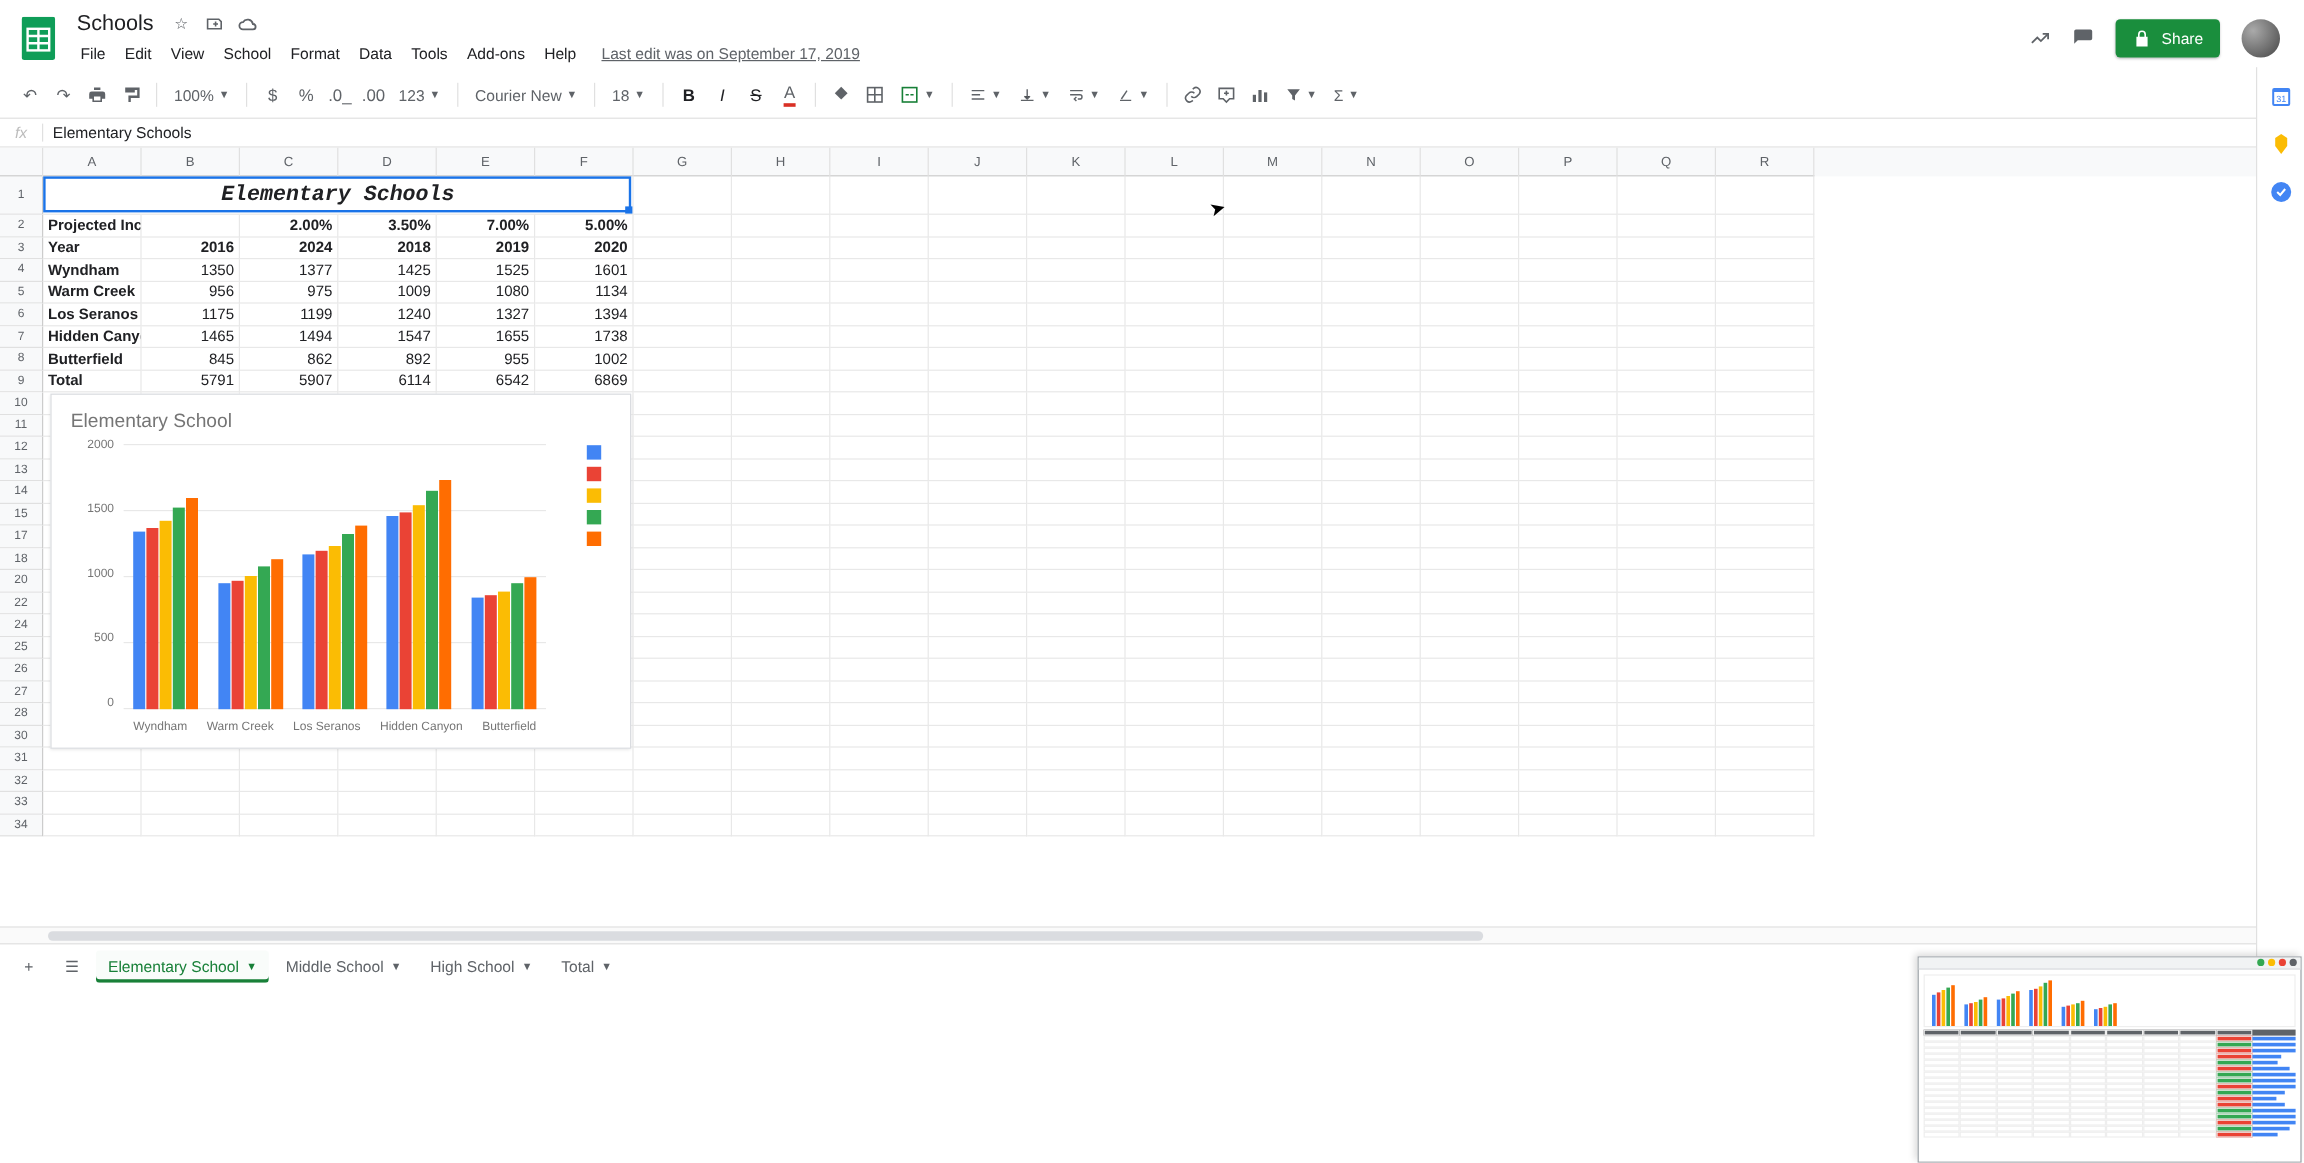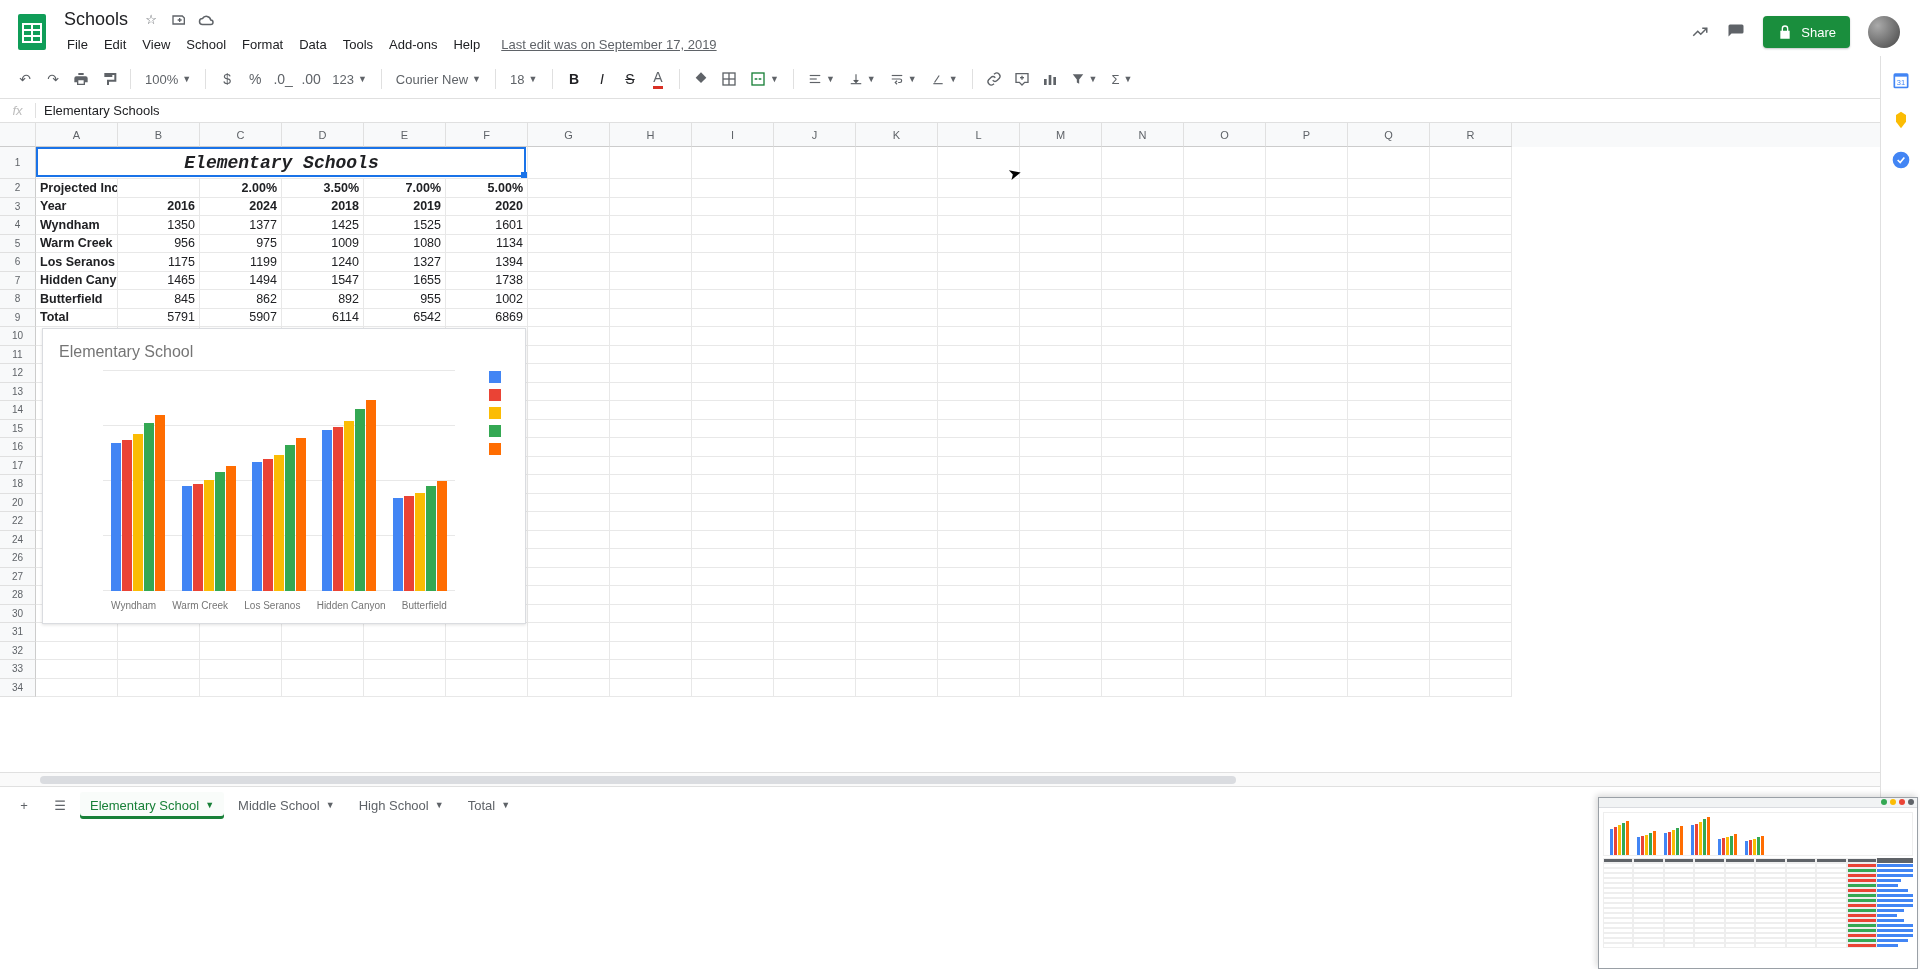--- a/index.html
+++ b/index.html
@@ -627,41 +627,20 @@
         <div class="cell" style="width: 82px;"></div>
         <div class="cell" style="width: 82px;"></div>
         <div class="cell" style="width: 82px;"></div>
         <div class="cell" style="width: 82px;"></div>
         <div class="cell" style="width: 82px;"></div>
         <div class="cell" style="width: 82px;"></div>
         <div class="cell" style="width: 82px;"></div>
         <div class="cell" style="width: 82px;"></div>
       </div>
       <div class="row">
-        <div class="rh">16</div>
-        <div class="cell" style="width: 82px;"></div>
-        <div class="cell" style="width: 82px;"></div>
-        <div class="cell" style="width: 82px;"></div>
-        <div class="cell" style="width: 82px;"></div>
-        <div class="cell" style="width: 82px;"></div>
-        <div class="cell" style="width: 82px;"></div>
-        <div class="cell" style="width: 82px;"></div>
-        <div class="cell" style="width: 82px;"></div>
-        <div class="cell" style="width: 82px;"></div>
-        <div class="cell" style="width: 82px;"></div>
-        <div class="cell" style="width: 82px;"></div>
-        <div class="cell" style="width: 82px;"></div>
-        <div class="cell" style="width: 82px;"></div>
-        <div class="cell" style="width: 82px;"></div>
-        <div class="cell" style="width: 82px;"></div>
-        <div class="cell" style="width: 82px;"></div>
-        <div class="cell" style="width: 82px;"></div>
-        <div class="cell" style="width: 82px;"></div>
-      </div>
-      <div class="row">
         <div class="rh">17</div>
         <div class="cell" style="width: 82px;"></div>
         <div class="cell" style="width: 82px;"></div>
         <div class="cell" style="width: 82px;"></div>
         <div class="cell" style="width: 82px;"></div>
         <div class="cell" style="width: 82px;"></div>
         <div class="cell" style="width: 82px;"></div>
         <div class="cell" style="width: 82px;"></div>
         <div class="cell" style="width: 82px;"></div>
         <div class="cell" style="width: 82px;"></div>
@@ -733,20 +712,41 @@
         <div class="cell" style="width: 82px;"></div>
         <div class="cell" style="width: 82px;"></div>
         <div class="cell" style="width: 82px;"></div>
         <div class="cell" style="width: 82px;"></div>
         <div class="cell" style="width: 82px;"></div>
         <div class="cell" style="width: 82px;"></div>
         <div class="cell" style="width: 82px;"></div>
       </div>
       <div class="row">
         <div class="rh">24</div>
+        <div class="cell" style="width: 82px;"></div>
+        <div class="cell" style="width: 82px;"></div>
+        <div class="cell" style="width: 82px;"></div>
+        <div class="cell" style="width: 82px;"></div>
+        <div class="cell" style="width: 82px;"></div>
+        <div class="cell" style="width: 82px;"></div>
+        <div class="cell" style="width: 82px;"></div>
+        <div class="cell" style="width: 82px;"></div>
+        <div class="cell" style="width: 82px;"></div>
+        <div class="cell" style="width: 82px;"></div>
+        <div class="cell" style="width: 82px;"></div>
+        <div class="cell" style="width: 82px;"></div>
+        <div class="cell" style="width: 82px;"></div>
+        <div class="cell" style="width: 82px;"></div>
+        <div class="cell" style="width: 82px;"></div>
+        <div class="cell" style="width: 82px;"></div>
+        <div class="cell" style="width: 82px;"></div>
+        <div class="cell" style="width: 82px;"></div>
+      </div>
+      <div class="row">
+        <div class="rh">25</div>
         <div class="cell" style="width: 82px;"></div>
         <div class="cell" style="width: 82px;"></div>
         <div class="cell" style="width: 82px;"></div>
         <div class="cell" style="width: 82px;"></div>
         <div class="cell" style="width: 82px;"></div>
         <div class="cell" style="width: 82px;"></div>
         <div class="cell" style="width: 82px;"></div>
         <div class="cell" style="width: 82px;"></div>
         <div class="cell" style="width: 82px;"></div>
         <div class="cell" style="width: 82px;"></div>
@@ -929,20 +929,27 @@
       </div>
     </div>
 
   <div class="selection" style="left:36px;top:24px;width:490px;height:30px;">
     <div class="sel-handle"></div>
   </div>
 
   <div class="chart-box" style="left:42px;top:205px;width:484px;height:296px;">
     <div class="chart-title">Elementary School</div>
     <div class="chart-body" style="height:250px;">
+      <div class="y-labels" id="ylabels">
+          <span>2000</span>
+          <span>1500</span>
+          <span>1000</span>
+          <span>500</span>
+          <span>0</span>
+        </div>
       <div class="plot" id="plot">
           <div class="grid-line" style="bottom: 0%;"></div>
           <div class="grid-line" style="bottom: 25%;"></div>
           <div class="grid-line" style="bottom: 50%;"></div>
           <div class="grid-line" style="bottom: 75%;"></div>
           <div class="grid-line" style="bottom: 100%;"></div>
           <div class="groups">
             <div class="group">
               <div class="bar" style="height: 148.5px; background: rgb(66, 133, 244);"></div>
               <div class="bar" style="height: 151.47px; background: rgb(234, 67, 53);"></div>

